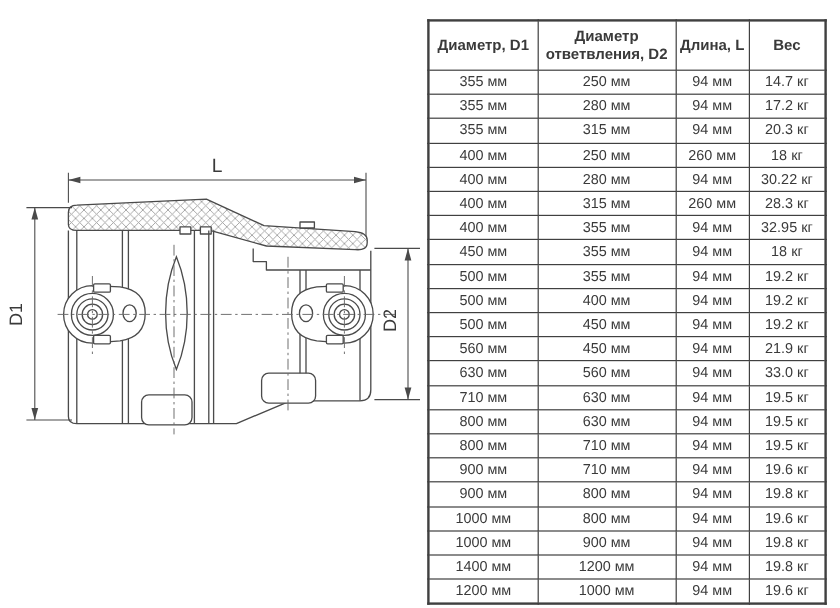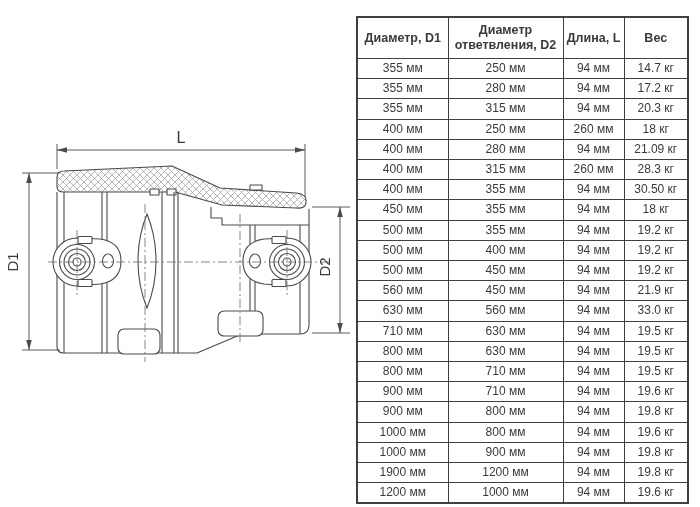--- a/index.html
+++ b/index.html
@@ -165,33 +165,33 @@
           <tr>
             <td>400 мм</td>
             <td>250 мм</td>
             <td>260 мм</td>
             <td>18 кг</td>
           </tr>
           <tr>
             <td>400 мм</td>
             <td>280 мм</td>
             <td>94 мм</td>
-            <td>21.09 кг</td>
+            <td>30.22 кг</td>
           </tr>
           <tr>
             <td>400 мм</td>
             <td>315 мм</td>
             <td>260 мм</td>
             <td>28.3 кг</td>
           </tr>
           <tr>
             <td>400 мм</td>
             <td>355 мм</td>
             <td>94 мм</td>
-            <td>30.50 кг</td>
+            <td>32.95 кг</td>
           </tr>
           <tr>
             <td>450 мм</td>
             <td>355 мм</td>
             <td>94 мм</td>
             <td>18 кг</td>
           </tr>
           <tr>
             <td>500 мм</td>
             <td>355 мм</td>
@@ -258,21 +258,21 @@
             <td>94 мм</td>
             <td>19.6 кг</td>
           </tr>
           <tr>
             <td>1000 мм</td>
             <td>900 мм</td>
             <td>94 мм</td>
             <td>19.8 кг</td>
           </tr>
           <tr>
-            <td>1900 мм</td>
+            <td>1400 мм</td>
             <td>1200 мм</td>
             <td>94 мм</td>
             <td>19.8 кг</td>
           </tr>
           <tr>
             <td>1200 мм</td>
             <td>1000 мм</td>
             <td>94 мм</td>
             <td>19.6 кг</td>
           </tr>

